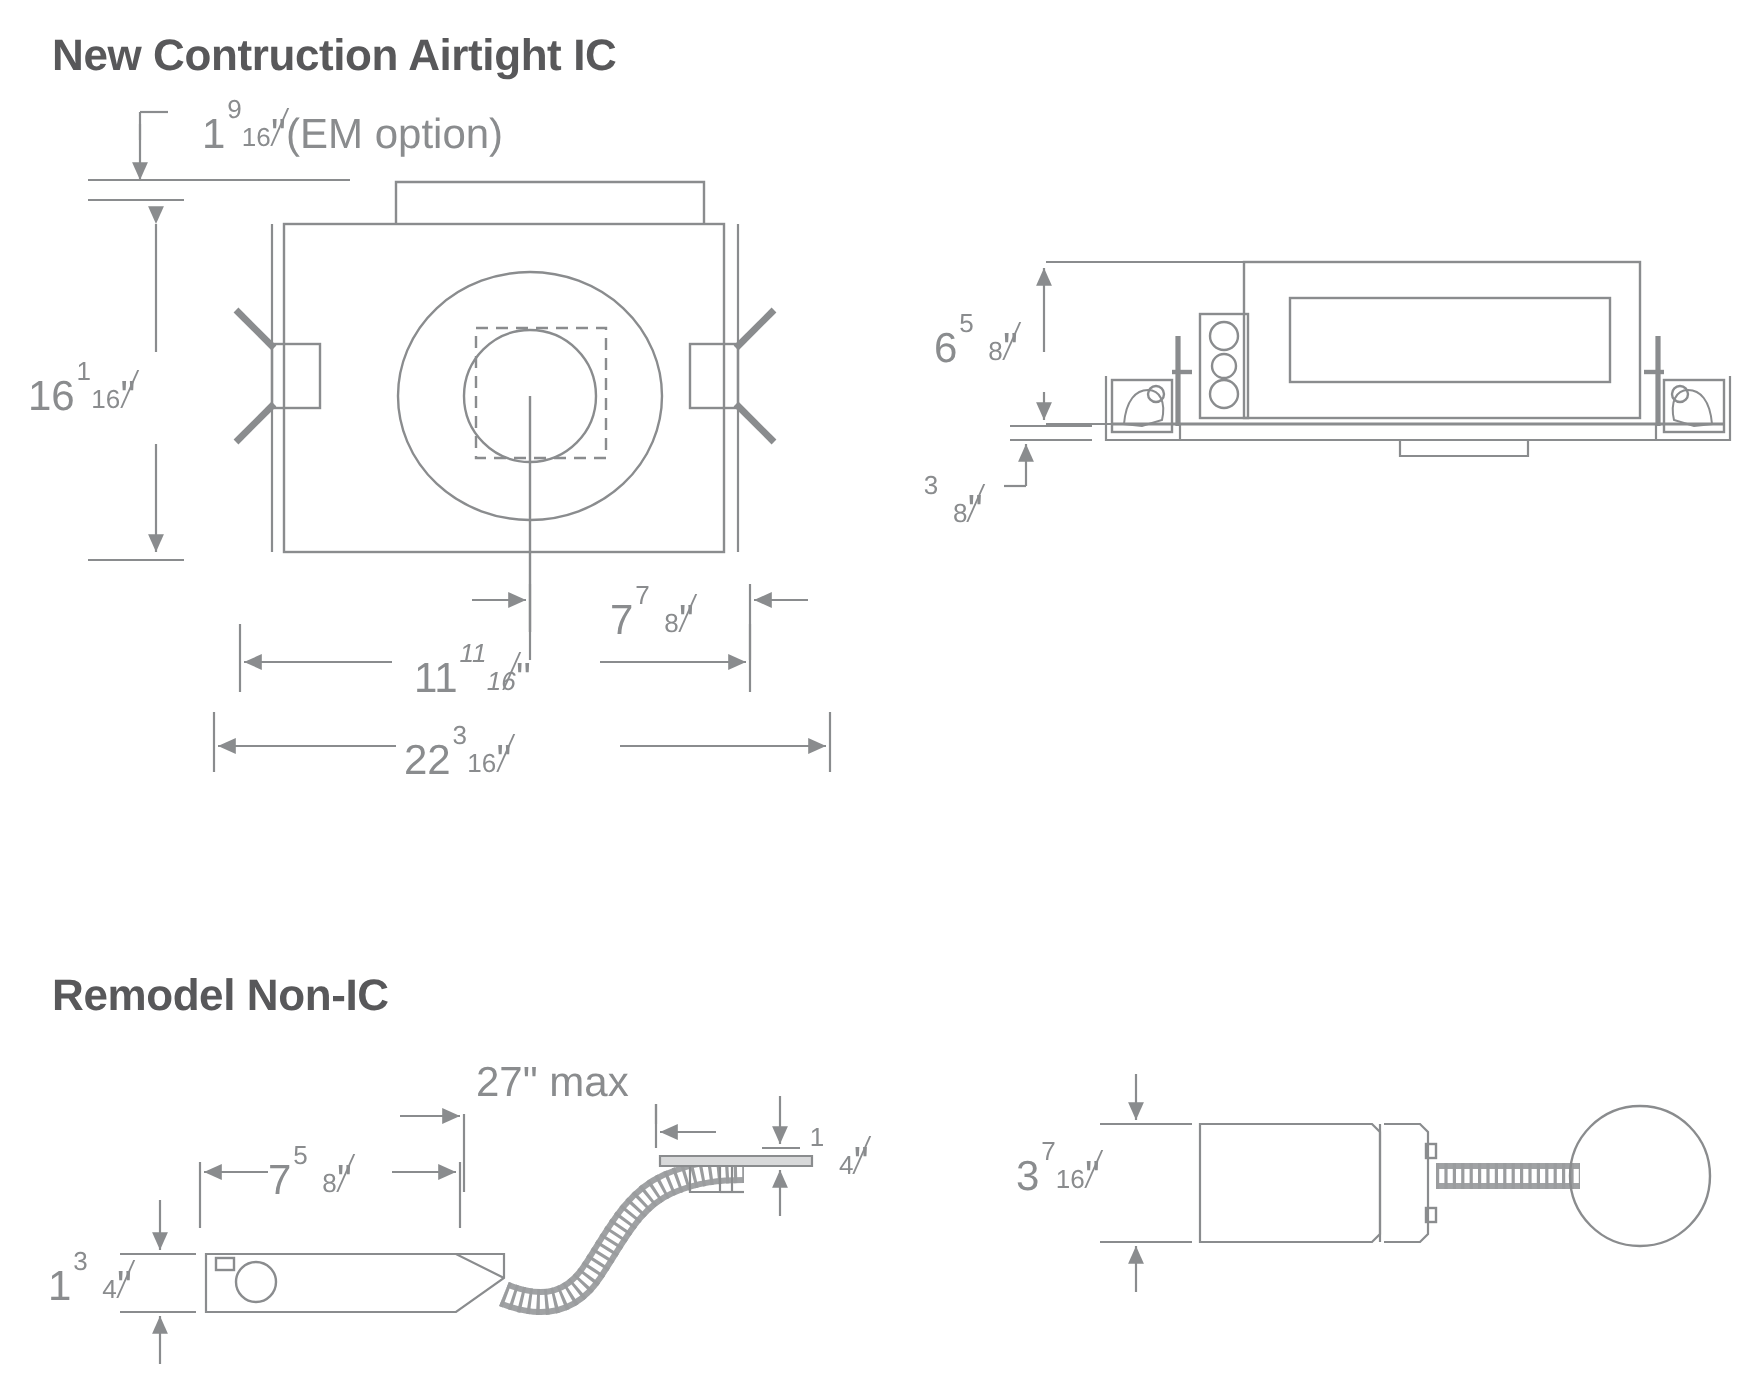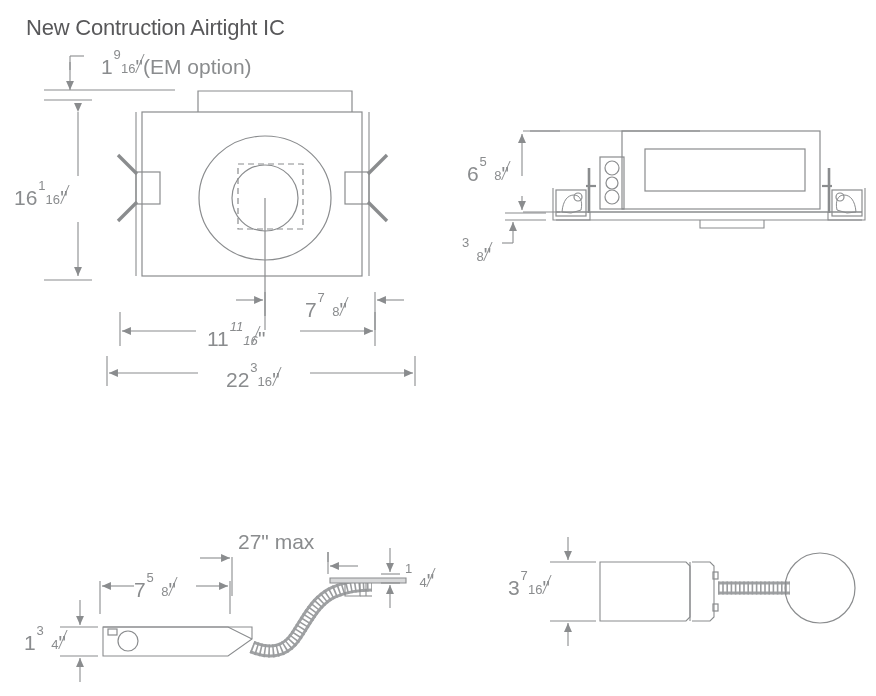--- a/index.html
+++ b/index.html
@@ -22,21 +22,21 @@
   }
   .svg-layer {
     position: absolute;
     left: 0;
     top: 0;
     width: 876px;
     height: 696px;
   }
   .heading {
     position: absolute;
-    font-weight: normal;
+    font-weight: bold;
     color: #58585a;
     font-size: 22px;
     letter-spacing: -0.2px;
     white-space: nowrap;
   }
   #heading-new { left: 26px; top: 15px; }
   #heading-remodel { left: 26px; top: 485px; }
 
   .dim {
     position: absolute;
@@ -78,20 +78,21 @@
   }
   .inch { letter-spacing: 0; }
 </style>
 </head>
 <body>
 
 <div id="sheet">
 
   <div class="heading" id="heading-new">New Contruction Airtight IC</div>
 
+  <div class="heading" id="heading-remodel">Remodel Non-IC</div>
 
   <svg class="svg-layer" viewBox="0 0 876 696">
     <defs>
       <marker id="arrEnd" viewBox="0 0 10 10" refX="9" refY="5" markerWidth="9" markerHeight="9" orient="auto-start-reverse">
         <path d="M0,1 L9,5 L0,9 z" fill="#8a8c8e"></path>
       </marker>
       <marker id="arrStart" viewBox="0 0 10 10" refX="9" refY="5" markerWidth="9" markerHeight="9" orient="auto">
         <path d="M0,1 L9,5 L0,9 z" fill="#8a8c8e"></path>
       </marker>
       <pattern id="flexPat" width="6" height="14" patternUnits="userSpaceOnUse">
@@ -301,21 +302,21 @@
   </div>
 
   <div class="dim" style="left:305px; top:296px;">
     <span class="whole">7</span><span class="frac"><span class="num">7</span><span class="bar"></span><span class="den">8</span></span><span class="inch">"</span>
   </div>
 
   <div class="dim" style="left:207px; top:325px;">
     <span class="whole">11</span><span class="frac" style="width:1.35em;font-style:italic;"><span class="num">11</span><span class="bar"></span><span class="den">16</span></span><span class="inch">"</span>
   </div>
 
-  <div class="dim" style="left:226px; top:366px;">
+  <div class="dim" style="left:202px; top:366px;">
     <span class="whole">22</span><span class="frac"><span class="num">3</span><span class="bar"></span><span class="den">16</span></span><span class="inch">"</span>
   </div>
 
   <div class="dim" style="left:467px; top:160px;">
     <span class="whole">6</span><span class="frac"><span class="num">5</span><span class="bar"></span><span class="den">8</span></span><span class="inch">"</span>
   </div>
 
   <div class="dim" style="left:461px; top:241px;">
     <span class="frac"><span class="num">3</span><span class="bar"></span><span class="den">8</span></span><span class="inch">"</span>
   </div>

